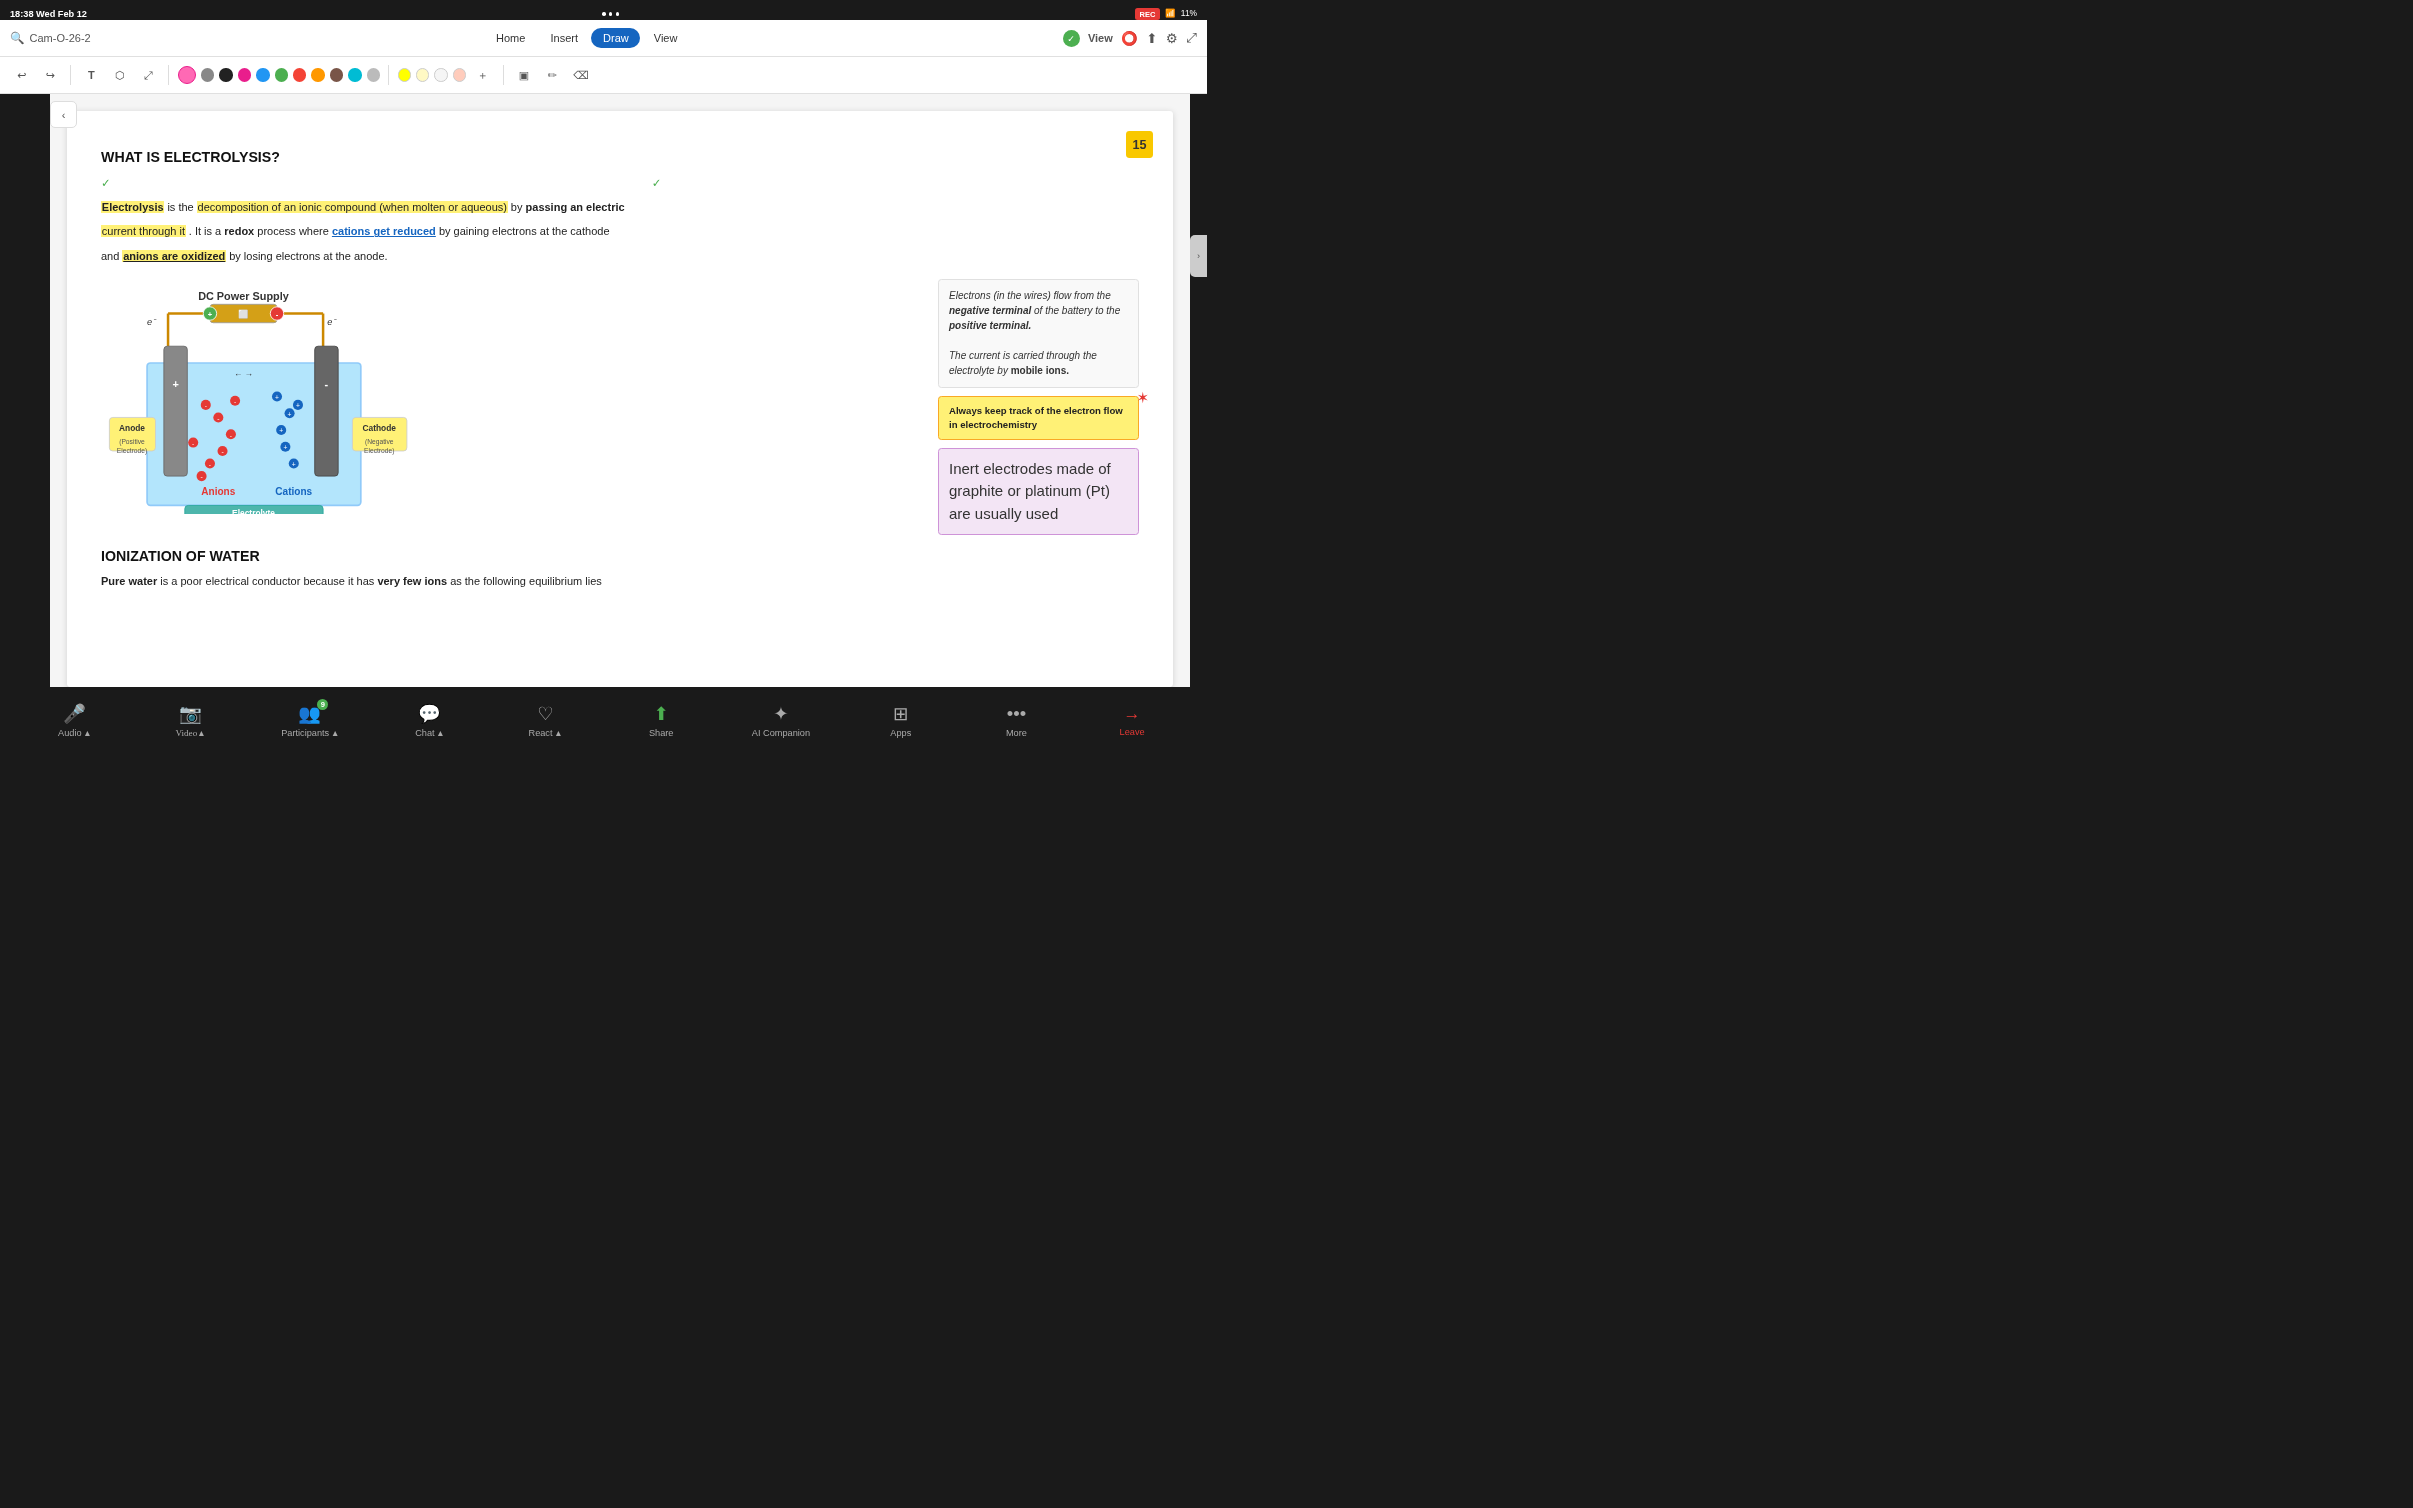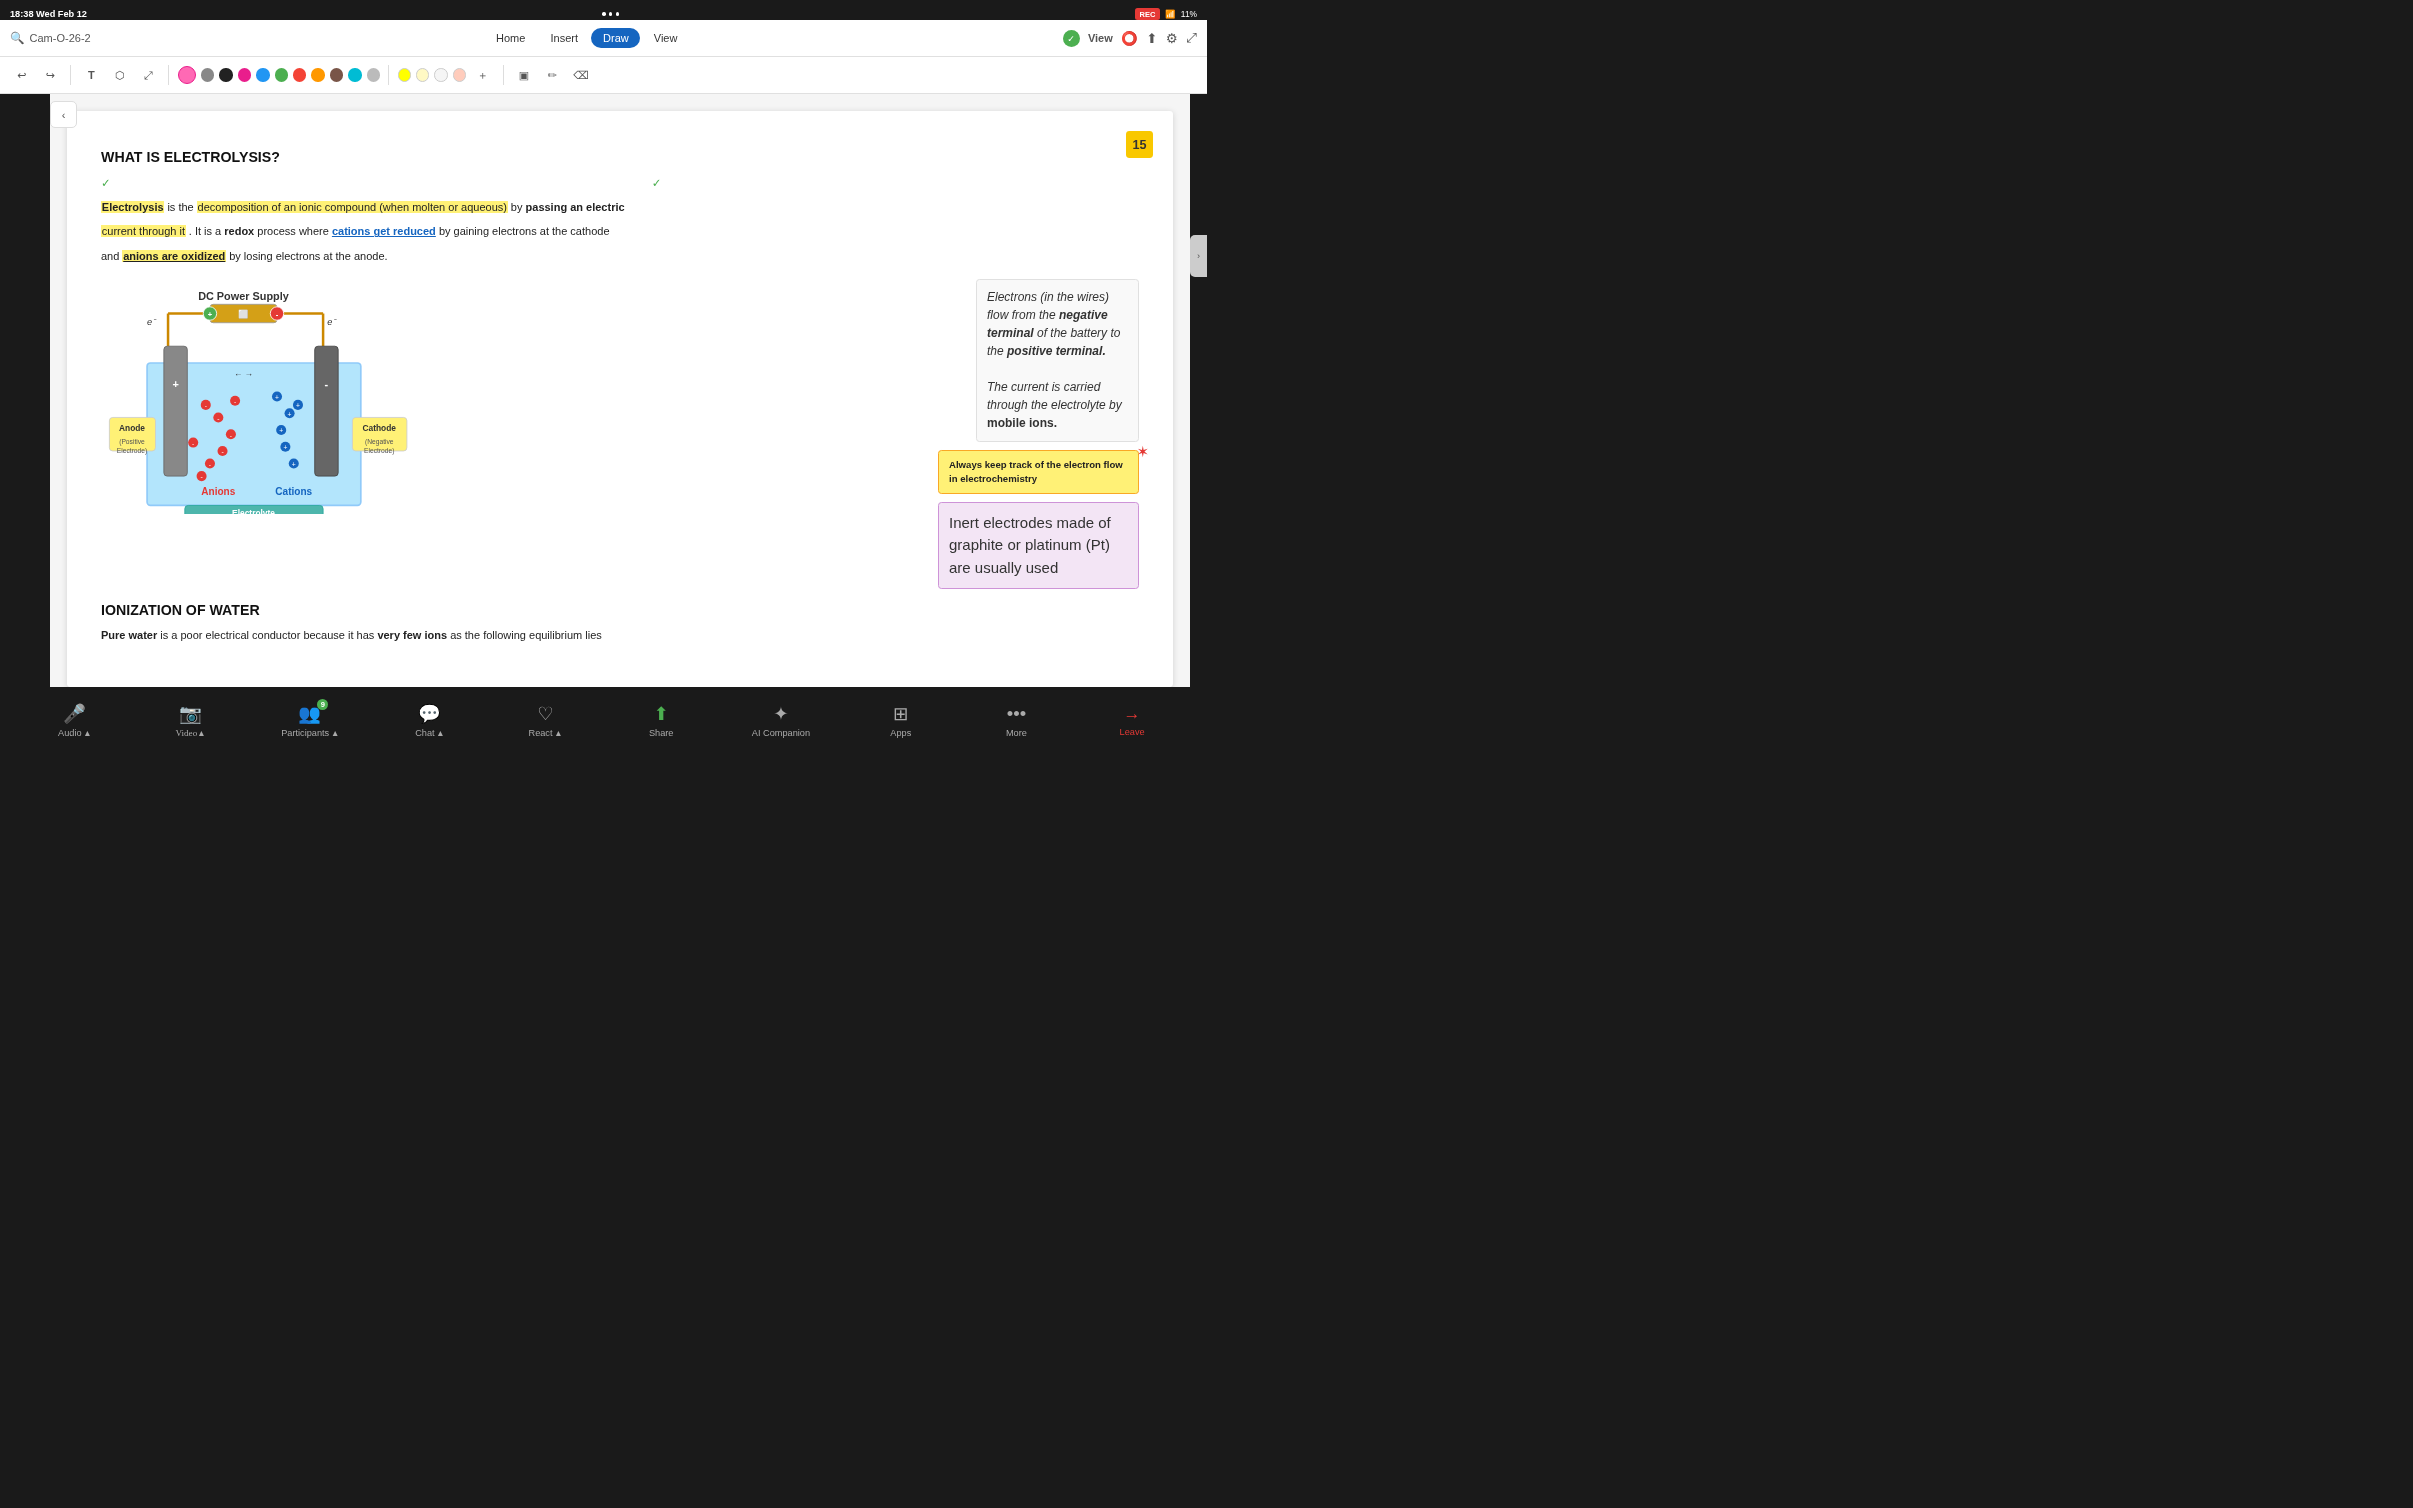--- a/index.html
+++ b/index.html
@@ -34,21 +34,20 @@
       gap: 3.4px;
     }
     .status-bar-center span {
       width: 3.4px; height: 3.4px;
       background: #fff;
       border-radius: 50%;
       display: inline-block;
     }
     .status-bar-right {
       display: flex;
-      align-items: center;
       gap: 5px;
     }
     .recording-badge {
       background: #e53935;
       color: #fff;
       font-size: 7.5px;
       font-weight: 700;
       padding: 1.7px 5px;
       border-radius: 2.5px;
     }
@@ -276,24 +275,23 @@
       display: flex;
       flex-direction: column;
       gap: 8.4px;
     }
 
     .note-box {
       background: #f9f9f9;
       border: 0.8px solid #e0e0e0;
       border-radius: 3.4px;
       padding: 8.4px 10px;
-      font-size: 12px;
+      font-size: 10px;
       line-height: 1.5;
       color: #333;
-      margin-left: 38px;
     }
 
     .note-box .italic { font-style: italic; }
     .note-box .bold { font-weight: 700; }
 
     .highlight-note {
       background: #fff176;
       border: 0.8px solid #f9a825;
       border-radius: 3.4px;
       padding: 6.7px 10px;

